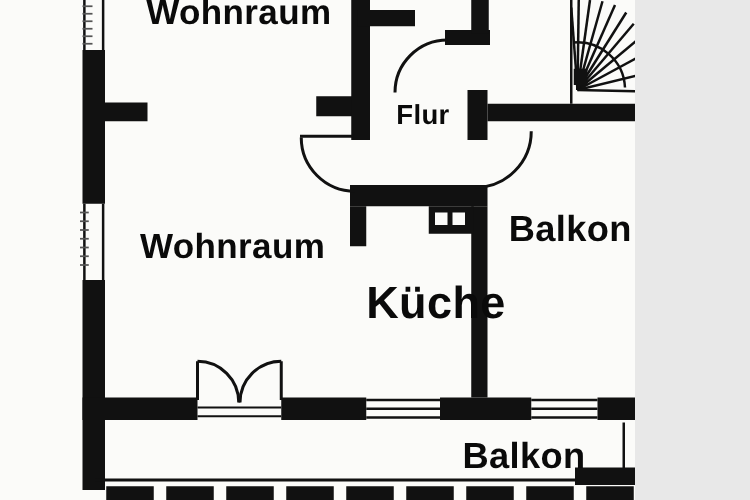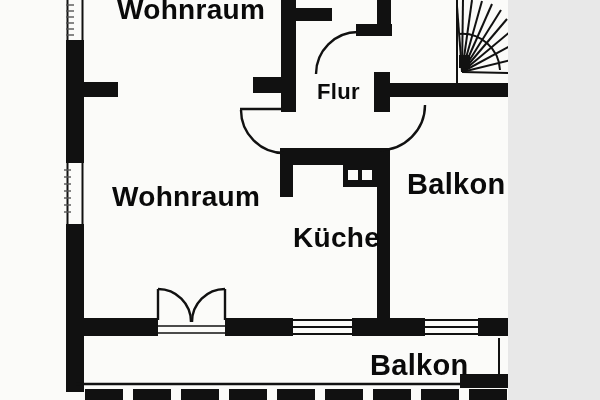--- a/index.html
+++ b/index.html
@@ -137,16 +137,16 @@
   </svg>
 
   <div class="room-label" style="left:117px;top:-4px;font-size:28px;">Wohnraum</div>
 
   <div class="room-label" style="left:317px;top:81px;font-size:22px;">Flur</div>
 
   <div class="room-label" style="left:407px;top:170px;font-size:29px;">Balkon</div>
 
   <div class="room-label" style="left:112px;top:183px;font-size:28px;">Wohnraum</div>
 
-  <div class="room-label" style="left:293px;top:224px;font-size:28px;">Küche</div>
+  <div class="room-label" style="left:293px;top:224px;font-size:36px;">Küche</div>
 
   <div class="room-label" style="left:370px;top:351px;font-size:29px;">Balkon</div>
 </div>
 
 </body></html>

